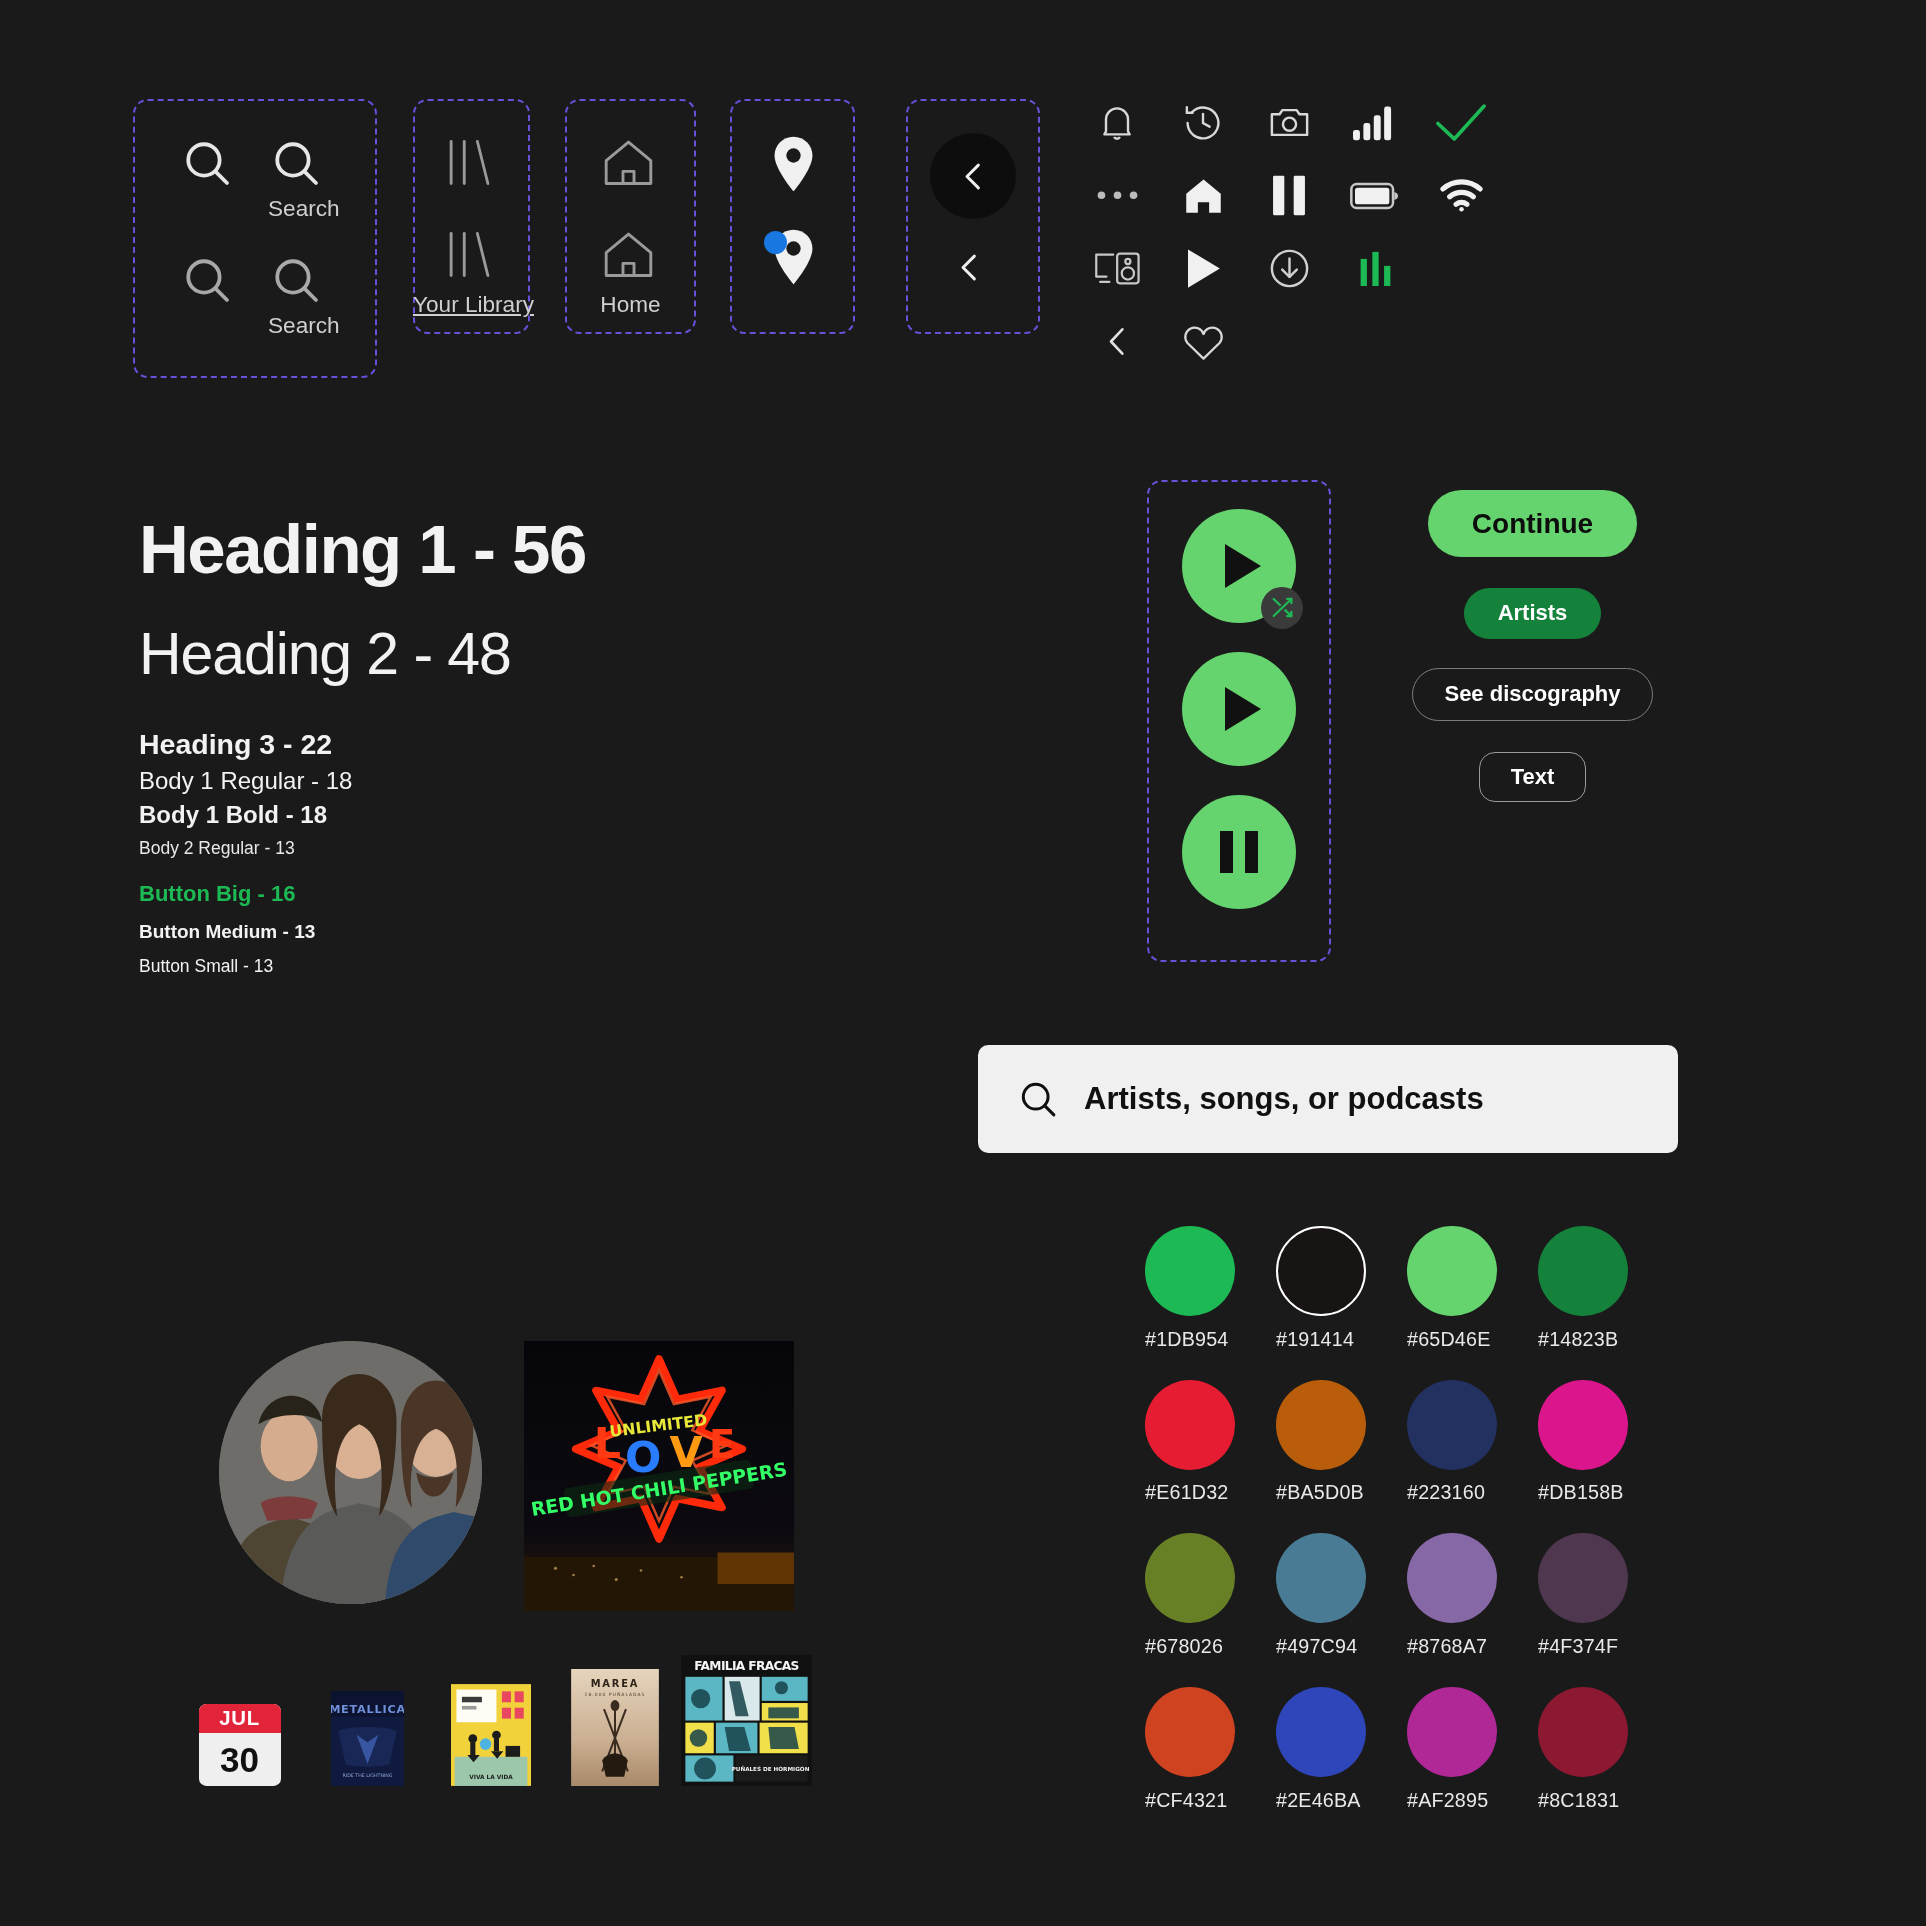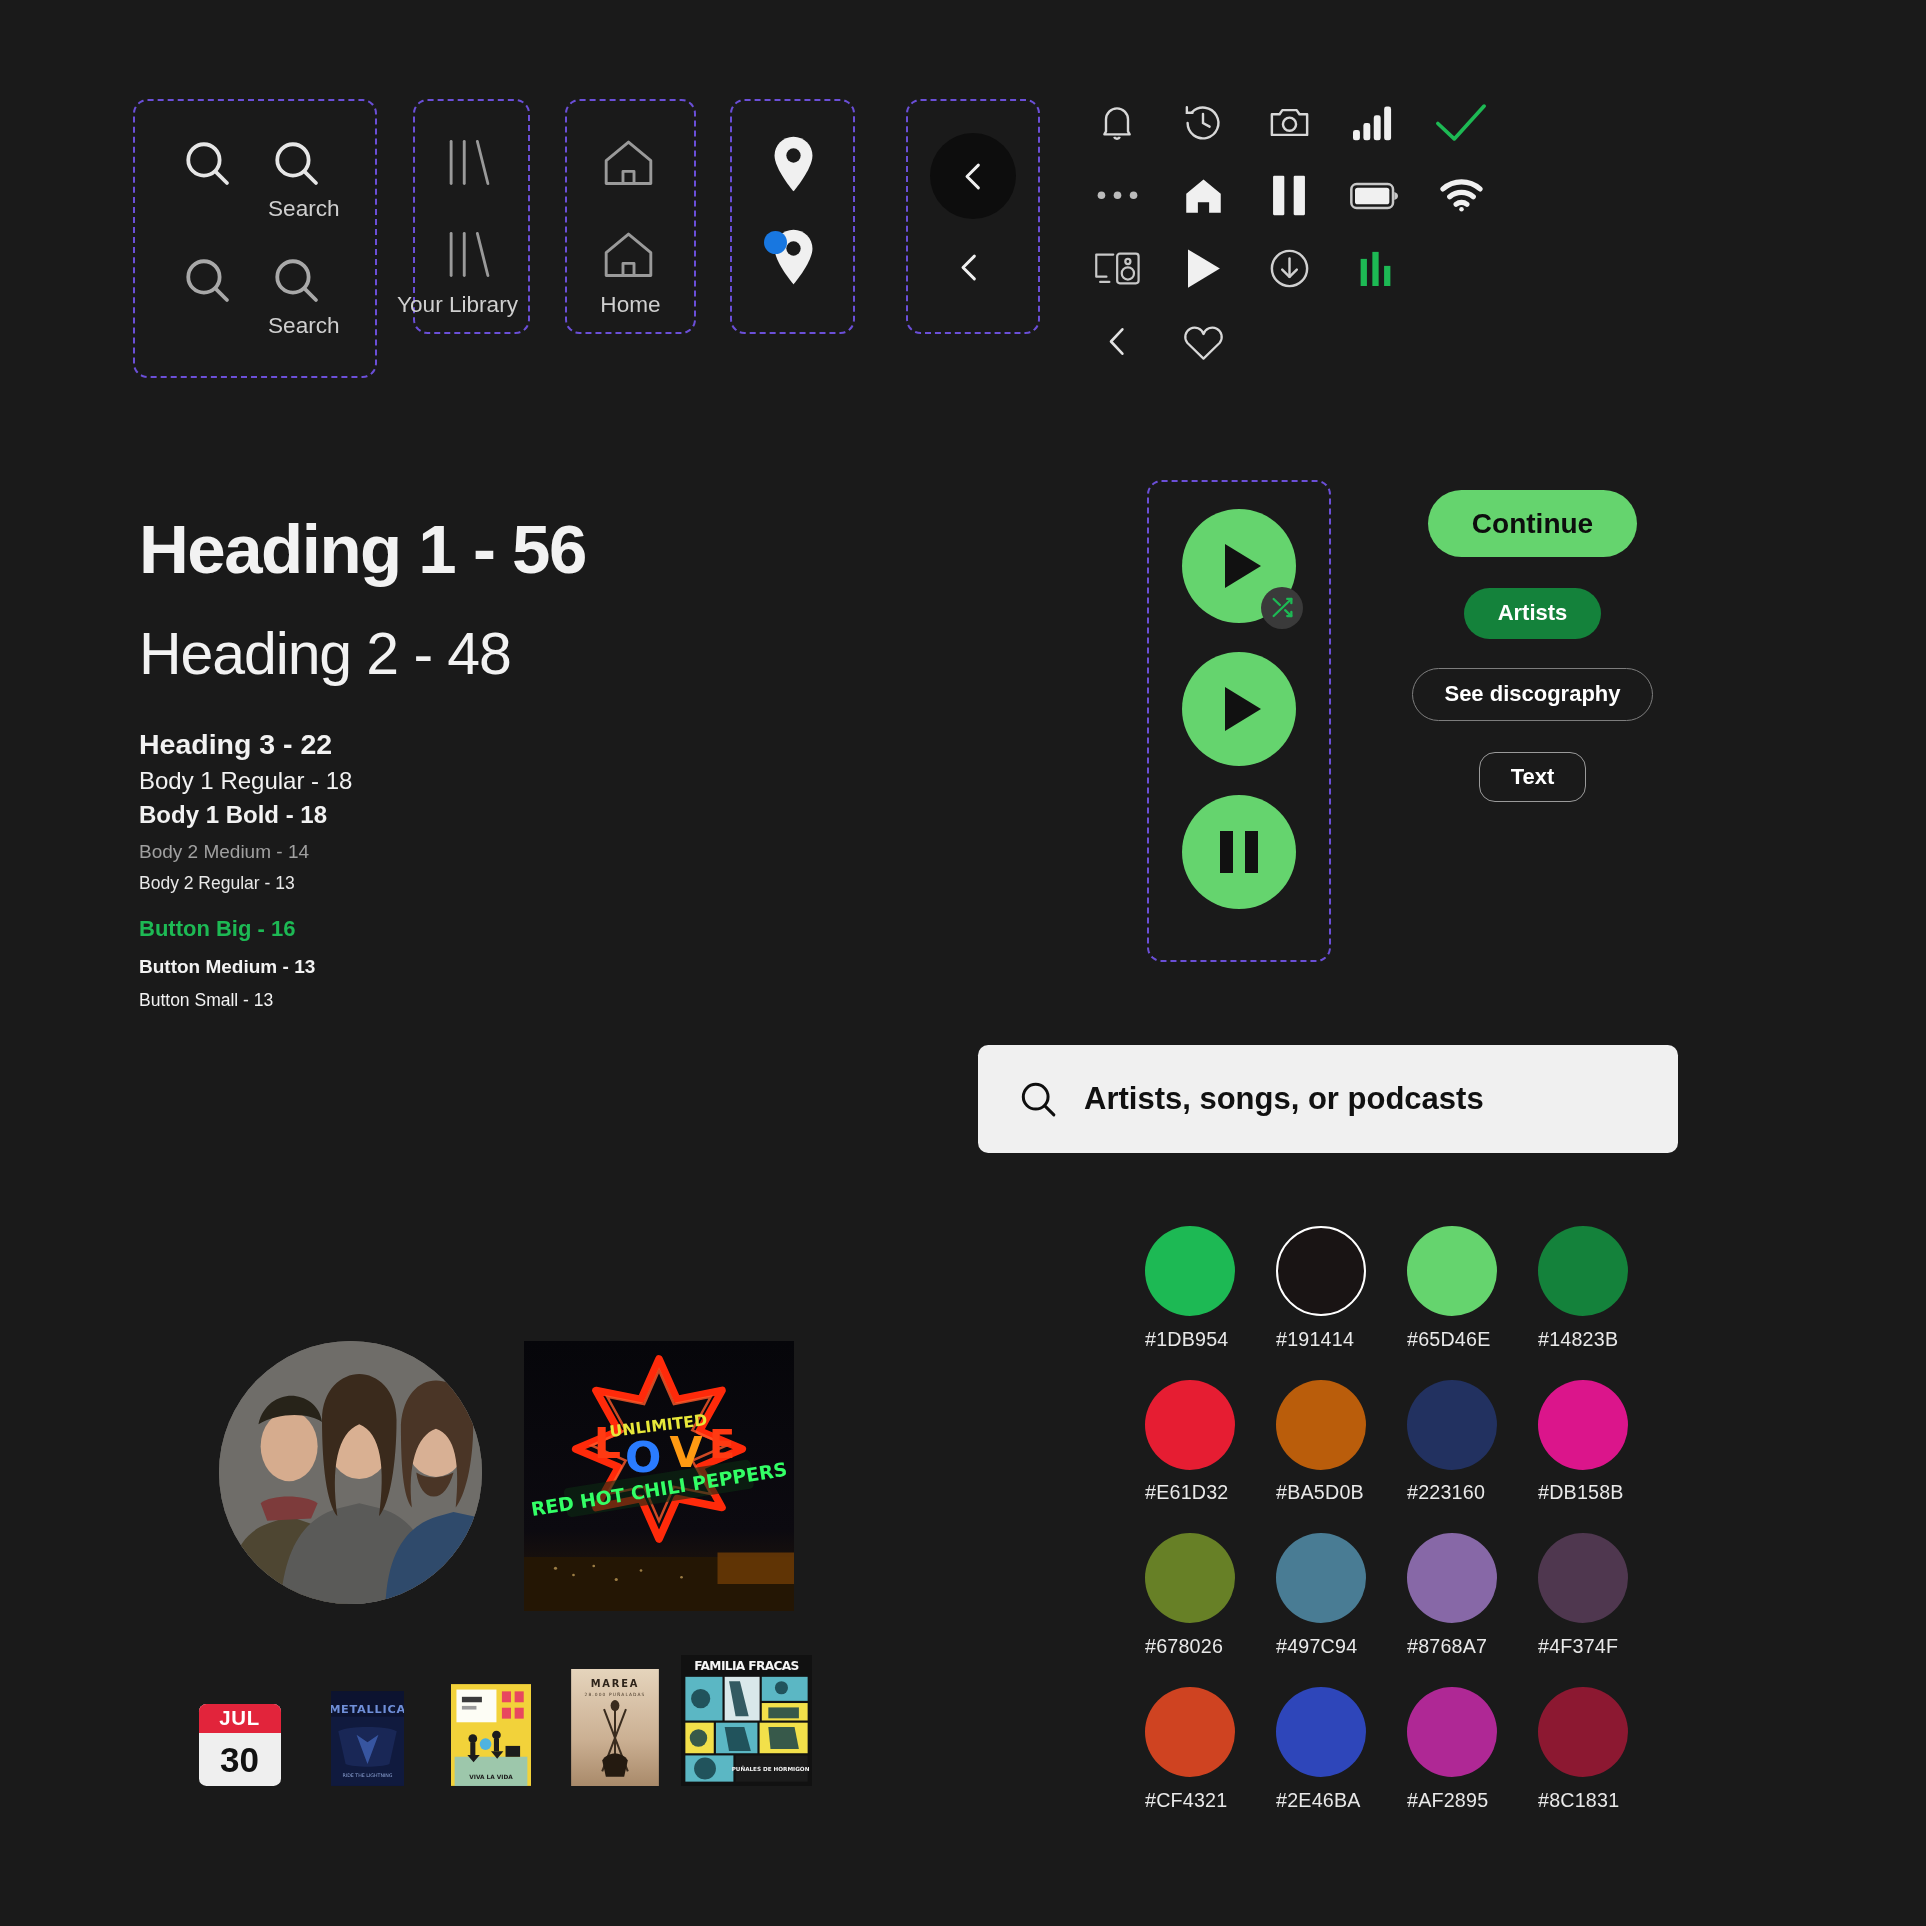--- a/index.html
+++ b/index.html
@@ -188,21 +188,21 @@
         <line x1="15" y1="4" x2="19" y2="20"></line>
       </svg>
   </div>
   <div class="cell-abs" style="left:438px; top:223px;">
     <svg class="ico" width="63" height="63" viewBox="0 0 24 24" fill="none" stroke="#9a9a9a" stroke-width="1.1" stroke-linecap="round">
         <line x1="5" y1="4" x2="5" y2="20"></line>
         <line x1="10" y1="4" x2="10" y2="20"></line>
         <line x1="15" y1="4" x2="19" y2="20"></line>
       </svg>
   </div>
-  <div class="lbl cell-abs" style="left:397px; top:292px; width:117px;">Your Library</div>
+  <div class="lbl cell-abs" style="left:413px; top:292px; width:117px;text-decoration:underline;">Your Library</div>
 
   <div class="cell-abs" style="left:597px; top:131px;">
     <svg class="ico" width="63" height="63" viewBox="0 0 24 24" fill="none" stroke="#9a9a9a" stroke-width="1.1" stroke-linejoin="round">
         <path d="M3.5 11.3 12 4.2l8.5 7.1V20H3.5z"></path>
         <path d="M9.9 20v-4.6h4.2V20"></path>
       </svg>
   </div>
   <div class="cell-abs" style="left:597px; top:223px;">
     <svg class="ico" width="63" height="63" viewBox="0 0 24 24" fill="none" stroke="#9a9a9a" stroke-width="1.1" stroke-linejoin="round">
         <path d="M3.5 11.3 12 4.2l8.5 7.1V20H3.5z"></path>
@@ -347,21 +347,20 @@
         </svg>
     </div>
   </div>
 
   <div id="type-block">
     <div class="h1">Heading 1 - 56</div>
     <div class="h2">Heading 2 - 48</div>
     <div class="h3">Heading 3 - 22</div>
     <div class="b1r">Body 1 Regular - 18</div>
     <div class="b1b">Body 1 Bold - 18</div>
-    <div class="b2m">Body 2 Medium - 14</div>
     <div class="b2r">Body 2 Regular - 13</div>
     <div class="btnbig">Button Big - 16</div>
     <div class="btnmed">Button Medium - 13</div>
     <div class="btnsm">Button Small - 13</div>
   </div>
 
   <div class="dash" id="box-play"></div>
   <div class="circle-btn" style="left:1182px; top:509px;">
     <span class="tri"></span>
     <span class="shuffle-badge">

